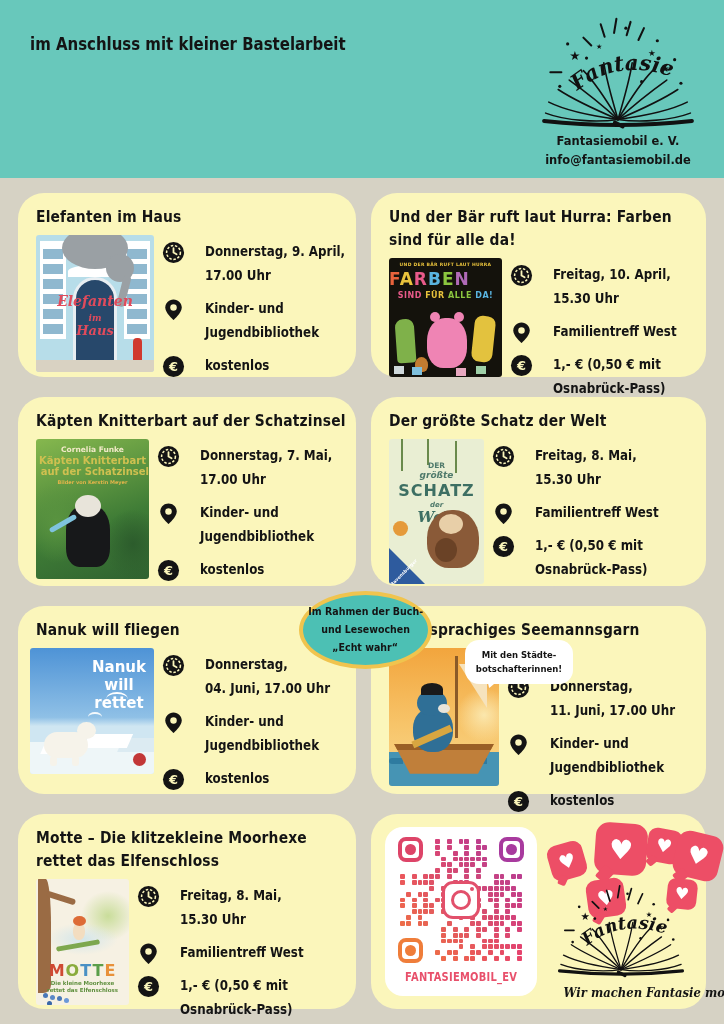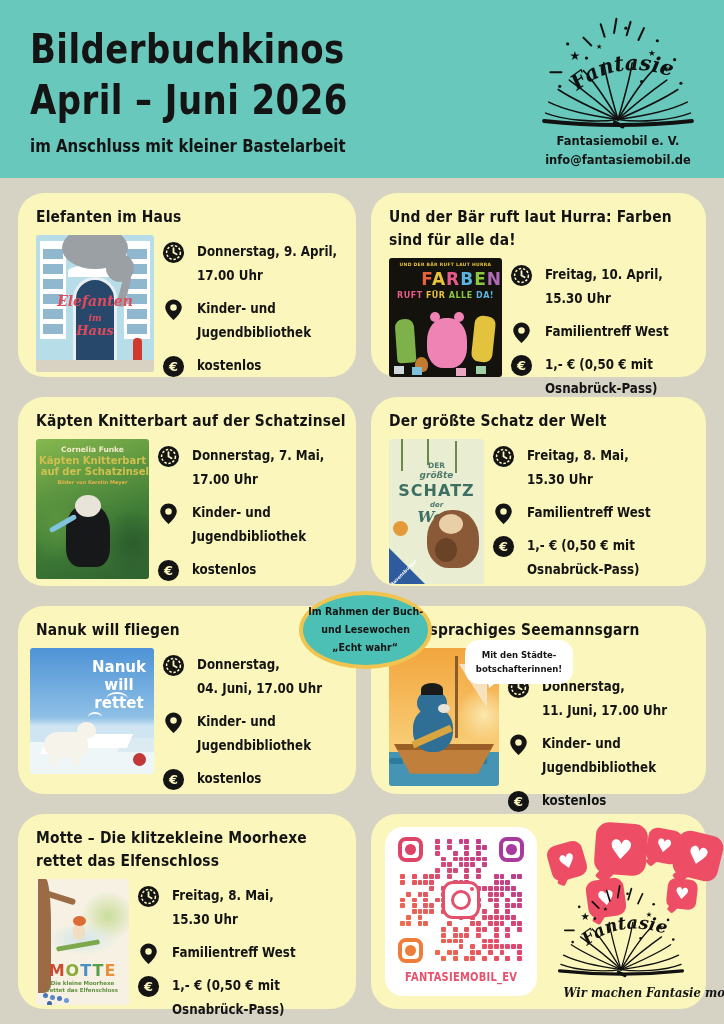--- a/index.html
+++ b/index.html
@@ -17,21 +17,21 @@
   
   .grid{display:grid;grid-template-columns:338px 335px;grid-template-rows:184px 189px 188px 195px;
         column-gap:15px;row-gap:20px;padding:15px 18px 0 18px;}
   .card{position:relative;background:#fbf6bb;border-radius:26px;padding:13px 18px;box-sizing:border-box;}
   .ct{display:block;font-size:16.5px;font-weight:900;line-height:1.38;}
   .ct .sq{letter-spacing:.2px;}
   .sq{display:inline-block;transform:scaleX(.84);transform-origin:0 50%;white-space:nowrap;}
   .sqc{display:inline-block;transform:scaleX(.86);transform-origin:50% 50%;white-space:nowrap;}
   .card-body{display:flex;gap:8px;margin-top:6px;position:relative;}
   .details{flex:1;min-width:0;display:flex;flex-direction:column;gap:8px;padding-top:4px;}
-  .drow{display:flex;gap:12px;}
+  .drow{display:flex;gap:20px;}
   .ic{width:23px;height:23px;flex:none;margin-top:2px;}
   .dtext{display:flex;flex-direction:column;font-size:14px;font-weight:800;line-height:1.75;letter-spacing:0;}
   .dtext .sq{transform:scaleX(.85);}
   .tight{padding-left:12px;padding-right:8px;}
   
   .cover{flex:none;position:relative;border-radius:3px;overflow:hidden;}
   .cover i{position:absolute;display:block;}
   .cover span{position:absolute;font-weight:900;}
   
   .cov1{width:118px;height:137px;background:#b7dde9;}
@@ -42,21 +42,21 @@
   .c1-eleph{left:26px;top:-8px;width:66px;height:42px;background:#9aa0a4;border-radius:50%;}
   .c1-eleph::before{content:'';position:absolute;right:-6px;bottom:-13px;width:28px;height:28px;background:#9aa0a4;border-radius:50%;}
   .c1-eleph::after{content:'';position:absolute;right:0;bottom:-38px;width:8px;height:32px;background:#9aa0a4;border-radius:6px;transform:rotate(14deg);}
   .c1-walk{left:0;bottom:0;width:100%;height:12px;background:#d9d2c2;}
   .c1-t,.c1-t2,.c1-t3{left:0;right:0;text-align:center;color:#e04b5c;font-family:"DejaVu Serif",serif;font-style:italic;}
   .c1-t{top:58px;font-size:14px;}.c1-t2{top:78px;font-size:9px;}.c1-t3{top:88px;font-size:13px;}
   .c1-fig{right:12px;bottom:12px;width:9px;height:22px;background:#d0392e;border-radius:4px 4px 0 0;}
   
   .cov2{width:113px;height:119px;background:#14120c;}
   .c2-top{top:4px;left:0;right:0;text-align:center;font-size:4.5px;color:#e8c23c;letter-spacing:.3px;}
-  .c2-farben{top:11px;left:0;right:0;text-align:right;font-size:17px;letter-spacing:1px;}
+  .c2-farben{top:11px;left:0;right:0;text-align:left;font-size:17px;letter-spacing:1px;}
   .c2-farben b:nth-child(1){color:#e8633c}.c2-farben b:nth-child(2){color:#e8c23c}.c2-farben b:nth-child(3){color:#e85a8a}
   .c2-farben b:nth-child(4){color:#5ab4e0}.c2-farben b:nth-child(5){color:#8cc63f}.c2-farben b:nth-child(6){color:#b06ab8}
   .c2-words{top:33px;left:0;right:0;text-align:center;font-size:8px;letter-spacing:.5px;}
   .c2-words b:nth-child(1){color:#e85a8a}.c2-words b:nth-child(2){color:#e8c23c}.c2-words b:nth-child(3){color:#8cc63f}.c2-words b:nth-child(4){color:#5ab4e0}
   .c2-kang{left:7px;bottom:14px;width:19px;height:44px;background:#7fb14a;border-radius:8px 8px 4px 4px;transform:rotate(-4deg);}
   .c2-bear{left:38px;bottom:9px;width:40px;height:50px;background:#ef84b4;border-radius:45% 45% 40% 40%;}
   .c2-bear::before{content:'';position:absolute;top:-6px;left:3px;width:10px;height:10px;border-radius:50%;background:#ef84b4;box-shadow:24px 0 0 #ef84b4;}
   .c2-wolf{right:8px;bottom:15px;width:21px;height:46px;background:#e3c23e;border-radius:8px;transform:rotate(6deg);}
   .c2-owl{left:26px;bottom:5px;width:13px;height:15px;background:#c27c30;border-radius:50% 50% 40% 40%;}
   .c2-cubes{left:5px;bottom:3px;width:10px;height:8px;background:#cfd8da;box-shadow:18px 1px 0 #7fc0dc,62px 2px 0 #e8a8c0,82px 0 0 #9fd0a8;}
@@ -218,24 +218,20 @@
       <circle cx="12" cy="12" r="11" fill="#141414"></circle>
       <text x="12" y="16.8" text-anchor="middle" font-size="13.5" font-weight="bold" fill="#fbf6bb">€</text>
     </symbol>
   </defs>
 </svg>
 
 <div class="page">
 
   <header class="hero">
     <div class="hero-left">
-      <div class="ht">
-        <span>Bilderbuchkinos</span>
-        <span>April – Juni 2026</span>
-      </div>
       <div class="hsub">im Anschluss mit kleiner Bastelarbeit</div>
     </div>
     <div class="hero-right">
       <svg width="182" height="118">
           <use href="#booklogo"></use>
         </svg>
       <div class="org">Fantasiemobil e. V.</div>
       <div class="org">info@fantasiemobil.de</div>
     </div>
   </header>
@@ -290,21 +286,21 @@
 
     <section class="card">
       <div class="ct">
         <span class="sq" style="display:block">Und der Bär ruft laut Hurra: Farben</span>
         <span class="sq" style="display:block">sind für alle da!</span>
       </div>
       <div class="card-body">
         <div class="cover cov2">
           <span class="c2-top">UND DER BÄR RUFT LAUT HURRA</span>
           <span class="c2-farben"><b>F</b><b>A</b><b>R</b><b>B</b><b>E</b><b>N</b></span>
-          <span class="c2-words"><b>RUFT</b> <b>FÜR</b> <b>ALLE</b> <b>DA!</b></span>
+          <span class="c2-words"><b>SIND</b> <b>FÜR</b> <b>ALLE</b> <b>DA!</b></span>
           <i class="c2-kang"></i>
           <i class="c2-bear"></i>
           <i class="c2-wolf"></i>
           <i class="c2-owl"></i>
           <i class="c2-cubes"></i>
         </div>
         <div class="details">
           <div class="drow">
             <svg class="ic">
                 <use href="#ic-clock"></use>

